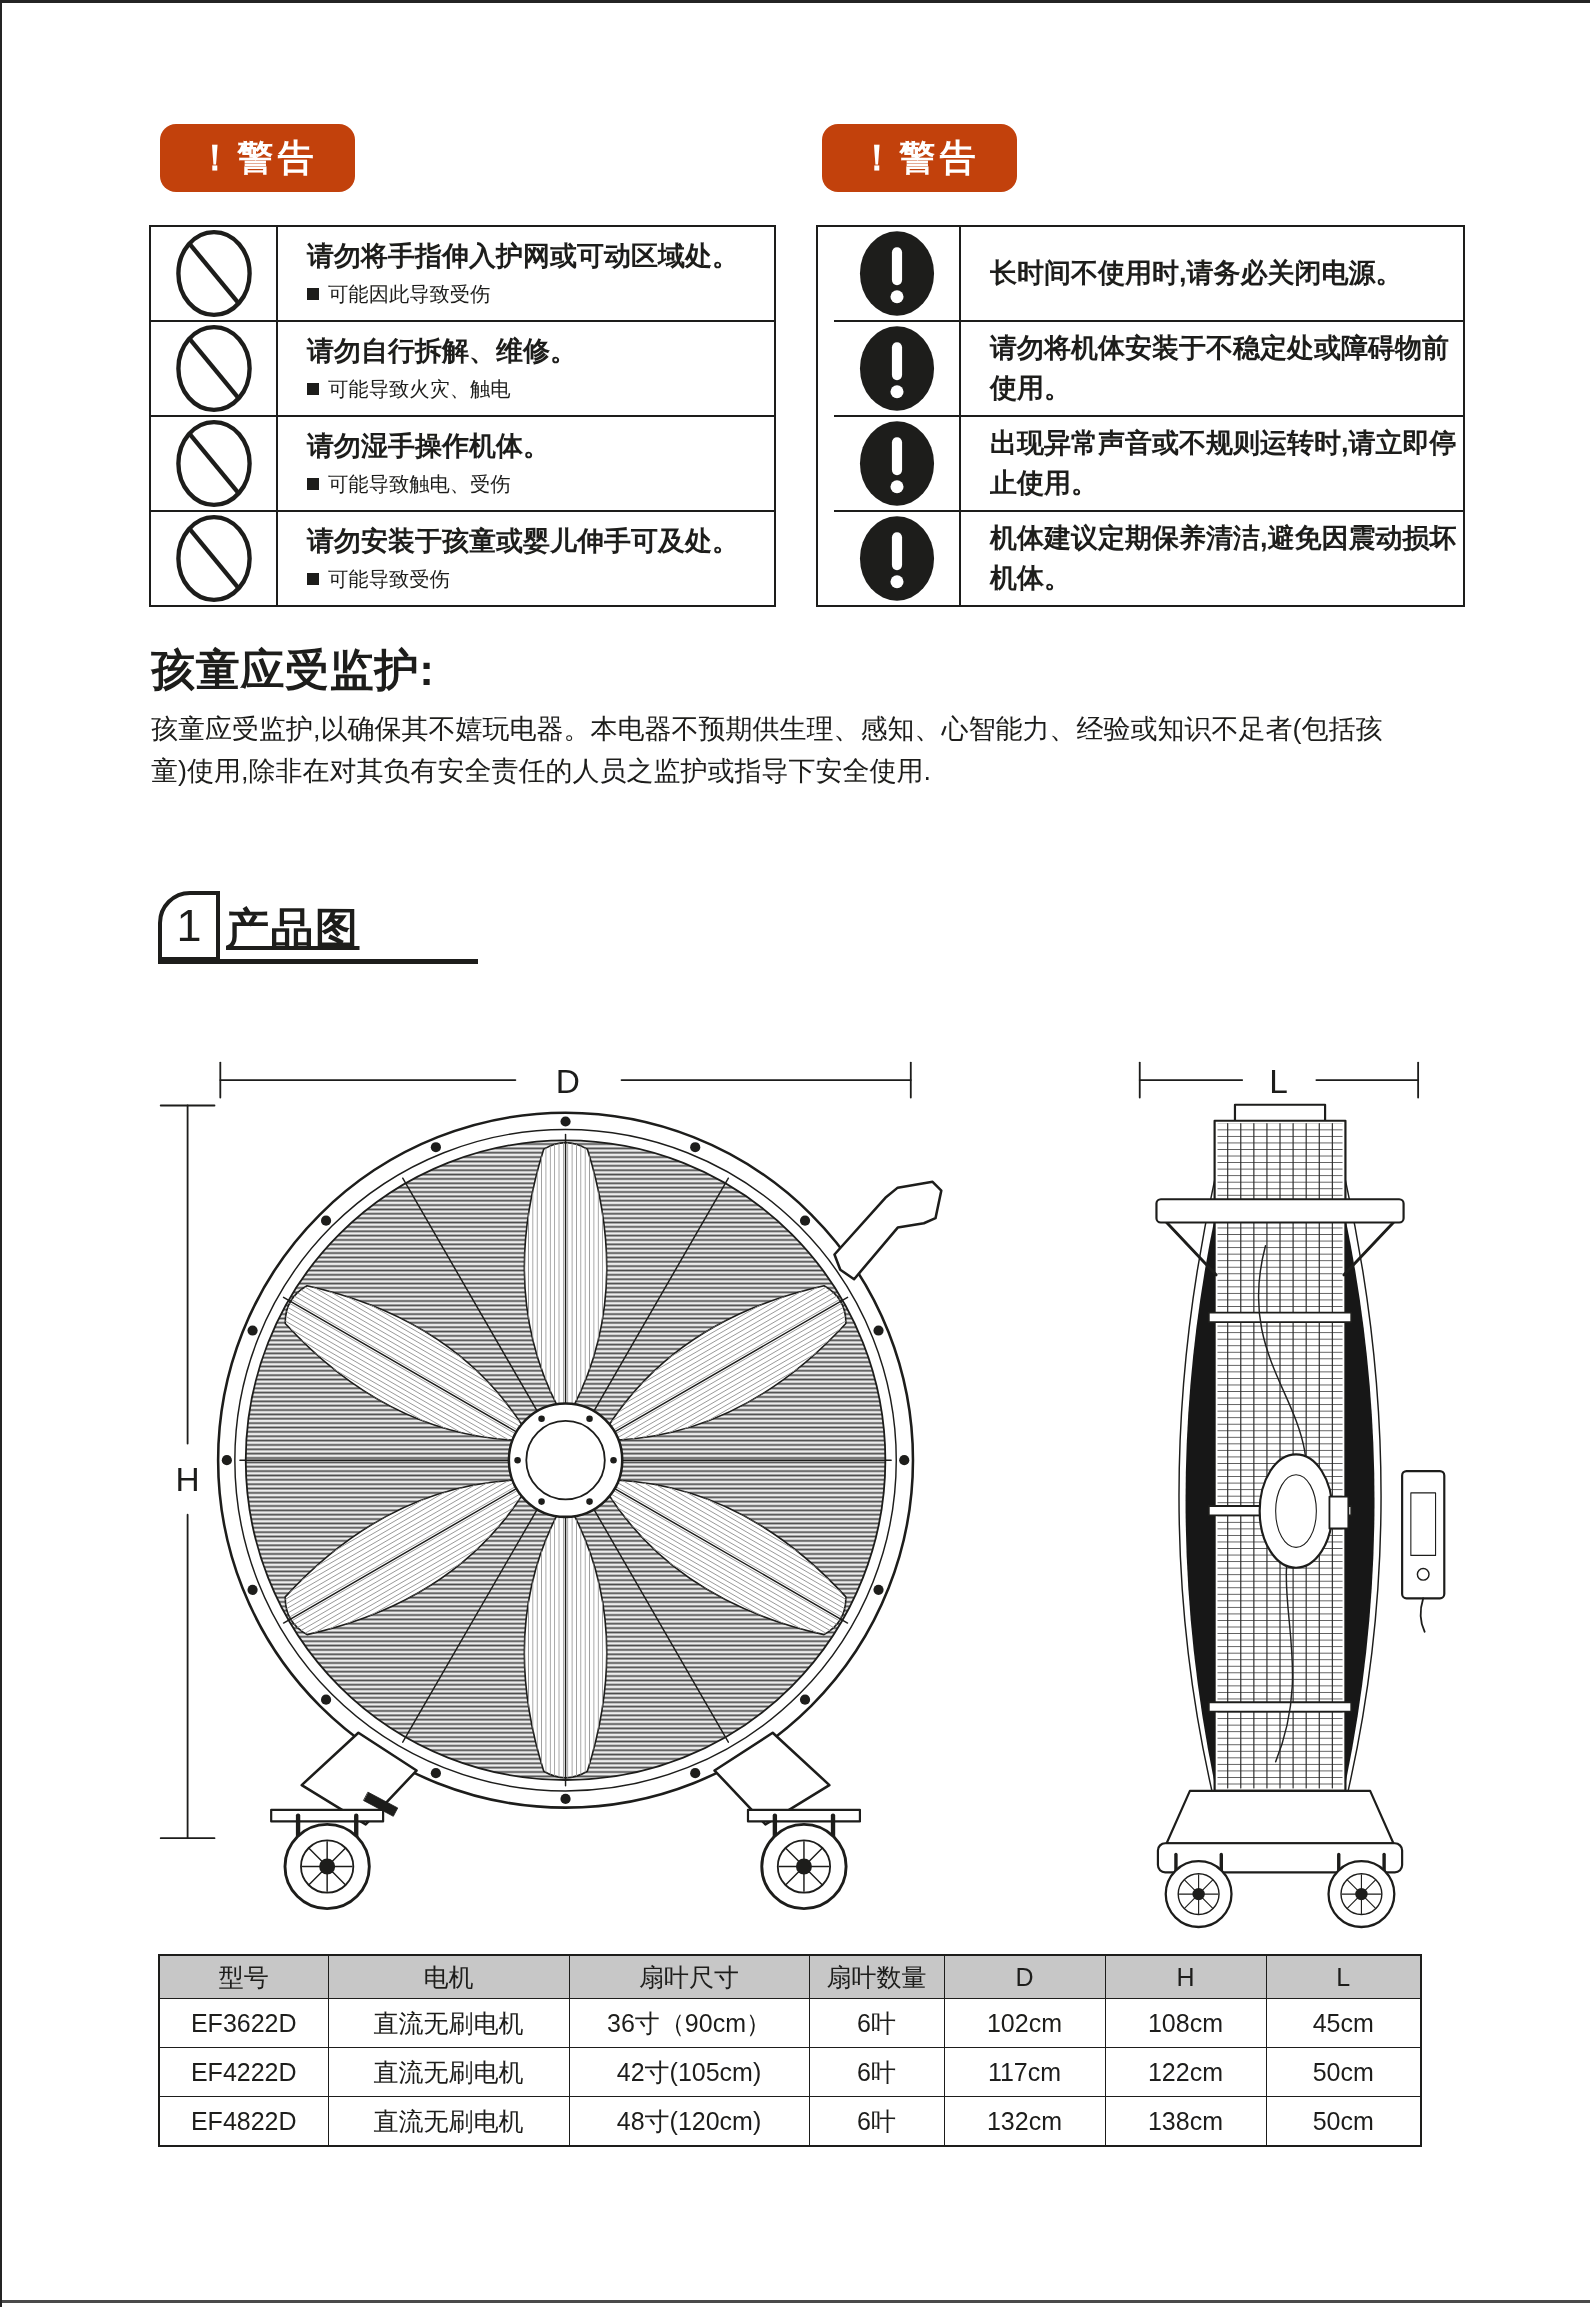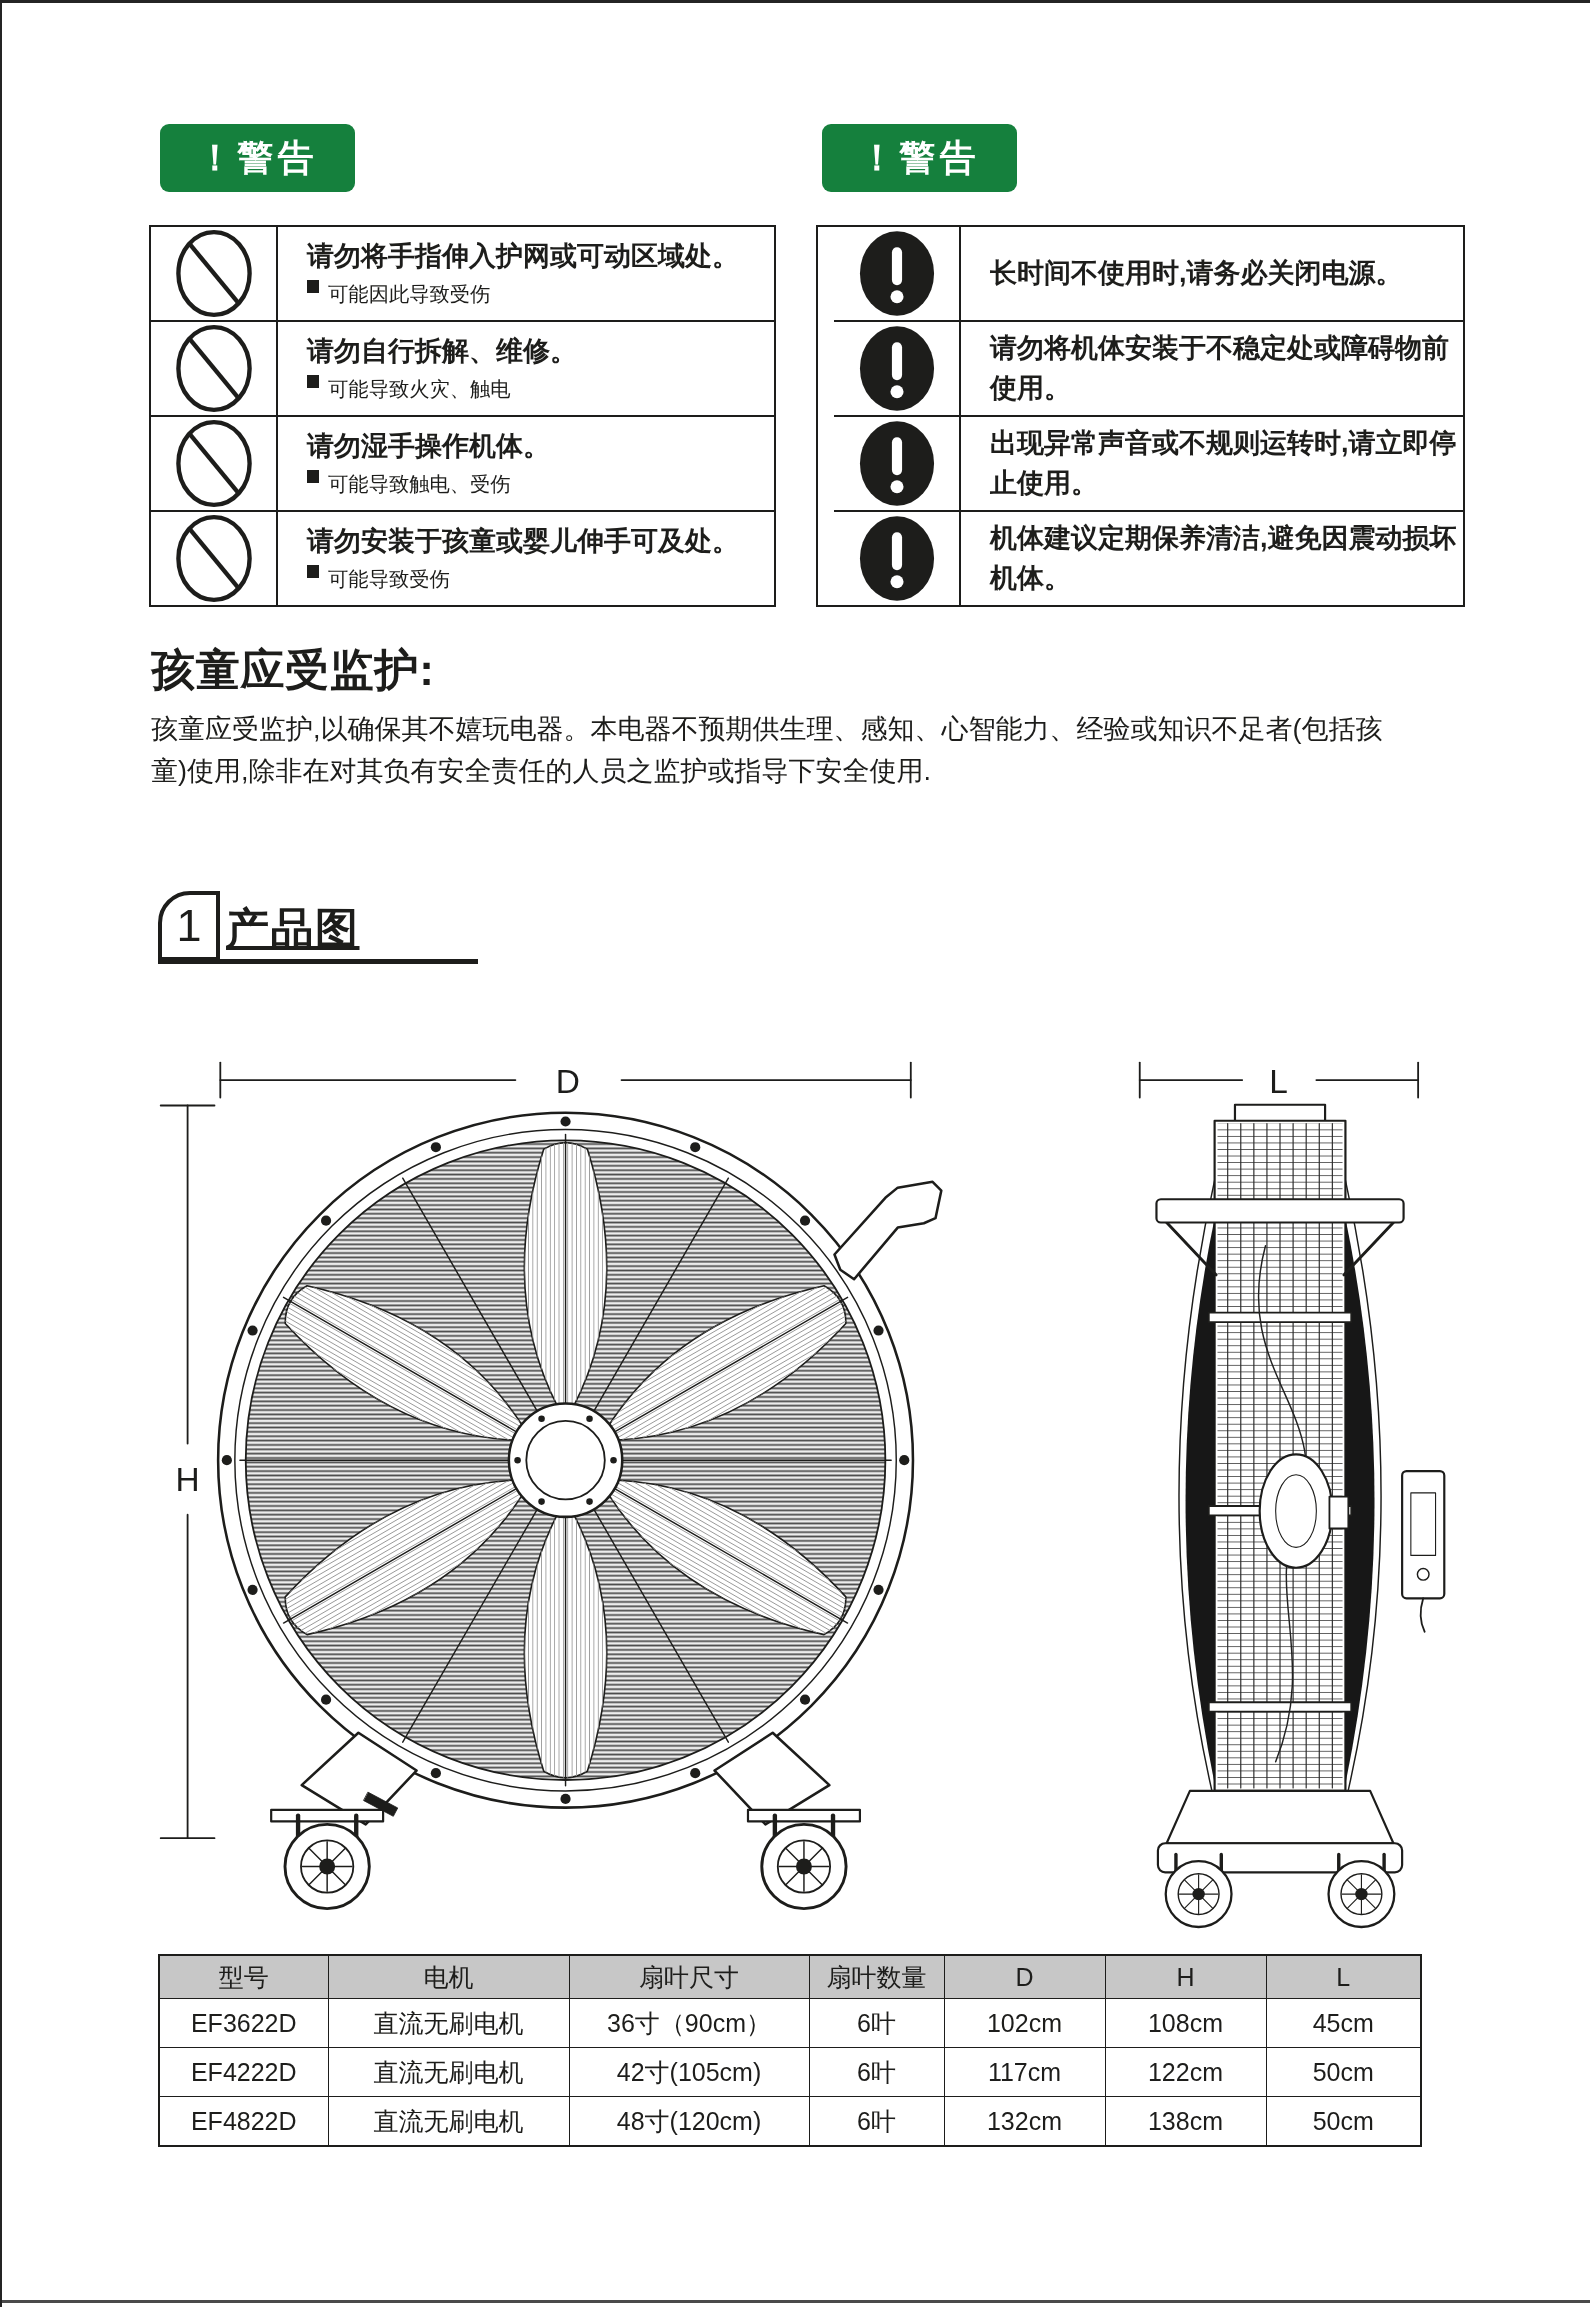--- a/index.html
+++ b/index.html
@@ -5,39 +5,39 @@
   html,body{margin:0;padding:0;background:#fff;}
   .page{
     position:relative;width:1591px;height:2307px;background:#fff;overflow:hidden;
     font-family:"Liberation Sans","DejaVu Sans",sans-serif;color:#1d1d1b;
     border-left:2.9px solid #242424;border-top:3.6px solid #242424;
     box-sizing:border-box;
   }
   .page::after{content:"";position:absolute;left:0;right:0;bottom:4.4px;height:2.2px;background:#4a4a4a;}
   
   .warn-badge{
-    position:absolute;width:195px;height:68px;background:#15803d;border-radius:9px;
+    position:absolute;width:195px;height:68px;background:#c2410c;border-radius:16px;
     color:#fff;font-size:36px;font-weight:700;letter-spacing:4.4px;
     display:flex;align-items:center;justify-content:center;
   }
   .badge-left{left:158px;top:121px;}
   .badge-right{left:820px;top:121px;}
   
   .warn-table{position:absolute;top:222px;border:2.9px solid #1d1d1b;background:#fff;}
   .warn-table.left{left:147px;width:623px;}
   .warn-table.right{left:814px;width:629px;padding-left:16px;}
   .warn-row{display:flex;height:93px;border-bottom:2.2px solid #1d1d1b;}
   .warn-row:last-child{border-bottom:none;border-radius:32px;}
   .warn-icon-cell{
     width:125px;flex:0 0 125px;border-right:2.2px solid #1d1d1b;
     display:flex;align-items:center;justify-content:center;
   }
   .warn-text-cell{flex:1;display:flex;flex-direction:column;justify-content:center;padding-left:29px;padding-right:5.8px;}
   .warn-title{font-size:27px;font-weight:700;line-height:1.32;}
-  .warn-note{font-size:20.3px;margin-top:5.8px;display:flex;}
+  .warn-note{font-size:20.3px;margin-top:5.8px;display:flex;align-items:center;}
   .note-square{display:inline-block;width:12.4px;height:12.4px;background:#1d1d1b;margin-right:8.7px;flex:0 0 12.4px;}
   .warn-text-single{font-size:27px;font-weight:700;line-height:1.45;}
   
   .key-heading{position:absolute;left:149px;top:638px;font-size:44px;font-weight:800;letter-spacing:0.7px;}
   .key-body{position:absolute;left:149px;top:706px;width:1264px;font-size:27px;line-height:1.55;font-weight:500;}
   
   .sec-box{
     position:absolute;left:156px;top:888px;width:62px;height:70px;
     border:4.4px solid #1d1d1b;border-radius:32px 0 0 0;box-sizing:border-box;
     display:flex;align-items:center;justify-content:center;font-size:45px;font-weight:500;background:#fff;

